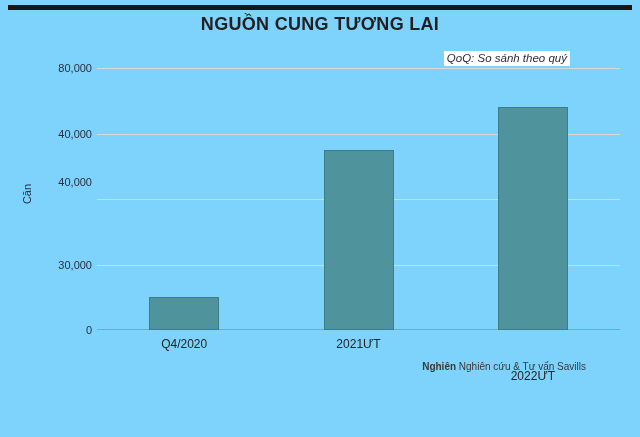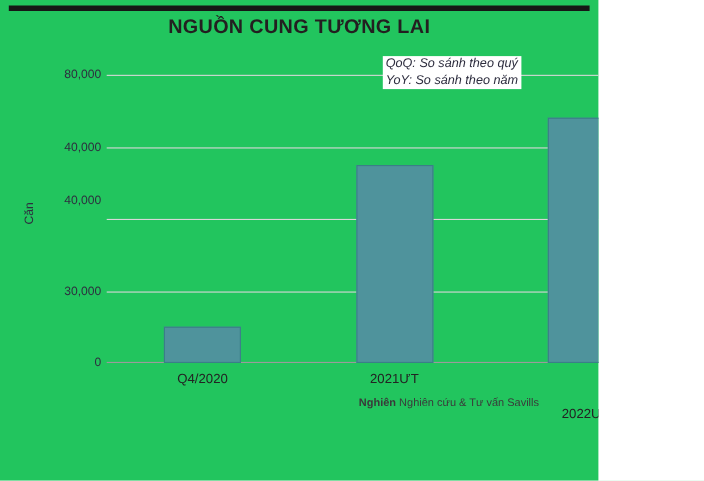--- a/index.html
+++ b/index.html
@@ -1,20 +1,20 @@
 <!DOCTYPE html>
 <html><head>
 <meta charset="utf-8">
 <style>
   html, body { margin: 0; padding: 0; background: #ffffff; }
   #stage {
     position: relative;
-    width: 544px;
+    width: 640px;
     height: 437px;
-    background: #22c55e;
+    background: #7dd3fc;
     font-family: "Liberation Sans", "DejaVu Sans", sans-serif;
     overflow: hidden;
     text-decoration: underline;
   }
   .top-rule {
     position: absolute;
     left: 8px; right: 8px; top: 5px;
     height: 5px;
     background: #161616;
   }
@@ -24,20 +24,21 @@
     text-align: center;
     font-size: 18px;
     font-weight: bold;
     letter-spacing: 0.3px;
     color: #231f20;
   }
   .legend-note {
     position: absolute;
     top: 51px;
     right: 70px;
+    text-align: right;
     font-style: italic;
     font-size: 11.5px;
     line-height: 15px;
     color: #2d2d3e;
     background: #ffffff;
     padding: 0 3px;
     z-index: 5;
   }
   .plot-area {
     position: absolute;
@@ -121,21 +122,20 @@
 <body>
 
 <div id="stage">
 
   <div class="top-rule"></div>
 
   <div class="chart-title">NGUỒN CUNG TƯƠNG LAI</div>
 
   <div class="legend-note">
     <div>QoQ: So sánh theo quý</div>
-    <div>YoY: So sánh theo năm</div>
   </div>
 
   <div class="y-axis-title">Căn</div>
 
   <div class="y-axis-ticks">
       <div class="ytick" style="top: 262px;">0</div>
       <div class="ytick" style="top: 196.5px;">30,000</div>
       <div class="ytick" style="top: 114px; text-align: center;">40,000</div>
       <div class="ytick" style="top: 65.5px;">40,000</div>
       <div class="ytick" style="top: 0px; margin-left: 40px;">80,000</div>

